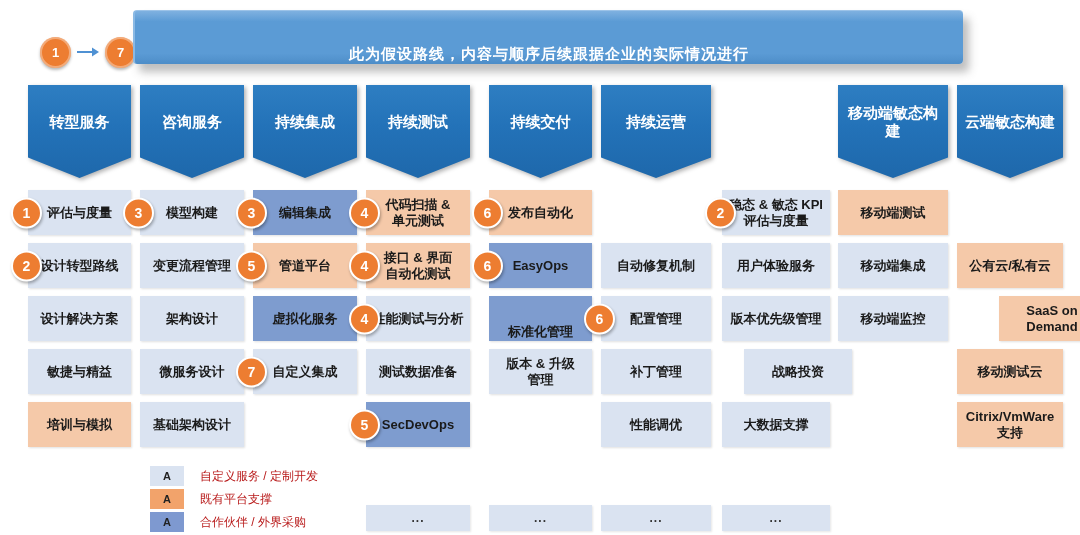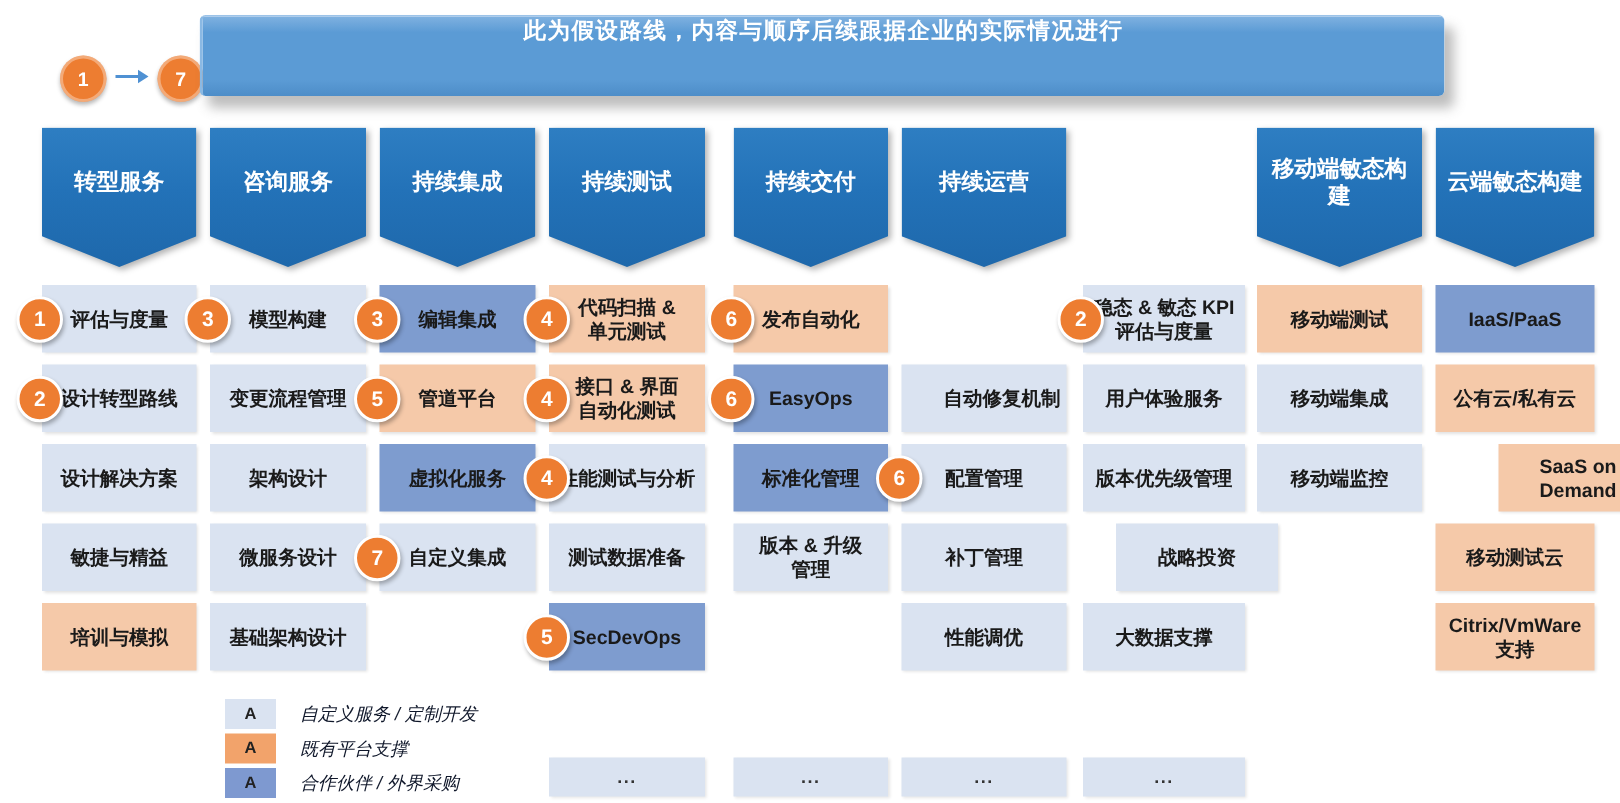--- a/index.html
+++ b/index.html
@@ -6,21 +6,21 @@
   .stage{
     position:relative;width:1080px;height:535px;background:#ffffff;overflow:hidden;
     font-family:"Liberation Sans","DejaVu Sans",sans-serif;
   }
   
   .banner{
     position:absolute;left:133px;top:10px;width:828px;height:53px;border-radius:4px;
     background:linear-gradient(180deg,#7fb1e0 0%,#5b9bd5 20%,#5b9bd5 80%,#4d8dc8 100%);
     border-left:2px solid #8ab9e4;border-top:1px solid #9cc3e8;
     box-shadow:6px 8px 8px rgba(110,110,110,0.45);
-    display:flex;align-items:flex-start;justify-content:center;
+    display:flex;align-items:flex-end;justify-content:center;
     color:#ffffff;font-size:15px;font-weight:bold;letter-spacing:1px;
   }
   
   .seq{position:absolute;left:40px;top:37px;display:flex;align-items:center;gap:5px;}
   .seq-circle{
     width:31px;height:31px;border-radius:50%;background:#ED7D31;
     box-shadow:0 2px 3px rgba(0,0,0,0.28), inset 0 0 0 2px rgba(255,255,255,0.35);
     color:#fff;font-weight:bold;font-size:13px;display:flex;align-items:center;justify-content:center;
   }
   
@@ -58,21 +58,21 @@
   
   .legend{position:absolute;left:150px;top:466px;}
   .legend-row{display:flex;align-items:center;height:20px;margin-bottom:3px;}
   .legend-chip{
     width:34px;height:20px;margin-right:16px;display:flex;align-items:center;justify-content:center;
     font-size:11px;font-weight:bold;color:#222;
   }
   .legend-chip.light{background:#dae3f1;}
   .legend-chip.orange{background:#f2a36b;}
   .legend-chip.medium{background:#7e99d0;}
-  .legend-label{font-size:12px;color:#0f172a;font-style:italic;}
+  .legend-label{font-size:12px;color:#b91c1c;}
   
   .watermark{
     position:absolute;right:16px;top:468px;display:flex;align-items:center;gap:7px;
     color:#d2d2d2;font-size:25px;letter-spacing:1px;
     text-shadow:1px 1px 1px #ffffff;
   }
 </style>
 </head>
 <body>
 
@@ -135,30 +135,30 @@
         <div class="box light" style="top: 264px;"><span>测试数据准备</span></div>
         <div class="box medium" style="top: 317px;"><span>SecDevOps</span><div class="badge">5</div></div>
         <div class="dots-box">...</div>
       </div>
       <div class="col" style="left: 489px; width: 103px;">
         <div class="pennant-wrap">
           <div class="pennant">持续交付</div>
         </div>
         <div class="box orange" style="top: 105px;"><span>发布自动化</span><div class="badge">6</div></div>
         <div class="box medium" style="top: 158px;"><span>EasyOps</span><div class="badge">6</div></div>
-        <div class="box medium" style="top: 211px;"><span>标准化管理</span></div>
+        <div class="box medium" style="top: 211px; align-items: flex-end;"><span>标准化管理</span></div>
         <div class="box light" style="top: 264px;"><span>版本 &amp; 升级
 管理</span></div>
         <div class="dots-box">...</div>
       </div>
       <div class="col" style="left: 601px; width: 110px;">
         <div class="pennant-wrap">
           <div class="pennant">持续运营</div>
         </div>
-        <div class="box light" style="top: 158px; justify-content: flex-end;"><span>自动修复机制</span></div>
+        <div class="box light" style="top: 158px;"><span>自动修复机制</span></div>
         <div class="box light" style="top: 211px;"><span>配置管理</span><div class="badge">6</div></div>
         <div class="box light" style="top: 264px;"><span>补丁管理</span></div>
         <div class="box light" style="top: 317px;"><span>性能调优</span></div>
         <div class="dots-box">...</div>
       </div>
       <div class="col" style="left: 722px; width: 108px;">
         <div class="box light" style="top: 105px;"><span>稳态 &amp; 敏态 KPI
 评估与度量</span><div class="badge">2</div></div>
         <div class="box light" style="top: 158px;"><span>用户体验服务</span></div>
         <div class="box light" style="top: 211px;"><span>版本优先级管理</span></div>
@@ -171,21 +171,20 @@
           <div class="pennant">移动端敏态构建</div>
         </div>
         <div class="box orange" style="top: 105px;"><span>移动端测试</span></div>
         <div class="box light" style="top: 158px;"><span>移动端集成</span></div>
         <div class="box light" style="top: 211px; justify-content: center;"><span>移动端监控</span></div>
       </div>
       <div class="col" style="left: 957px; width: 106px;">
         <div class="pennant-wrap">
           <div class="pennant">云端敏态构建</div>
         </div>
-        <div class="box medium" style="top: 105px;"><span>IaaS/PaaS</span></div>
         <div class="box orange" style="top: 158px;"><span>公有云/私有云</span></div>
         <div class="box orange" style="top: 211px; margin-left: 42px;"><span>SaaS on Demand</span></div>
         <div class="box orange" style="top: 264px;"><span>移动测试云</span></div>
         <div class="box orange" style="top: 317px; justify-content: center;"><span>Citrix/VmWare
 支持</span></div>
       </div>
     </div>
 
   <div class="legend">
     <div class="legend-row">

